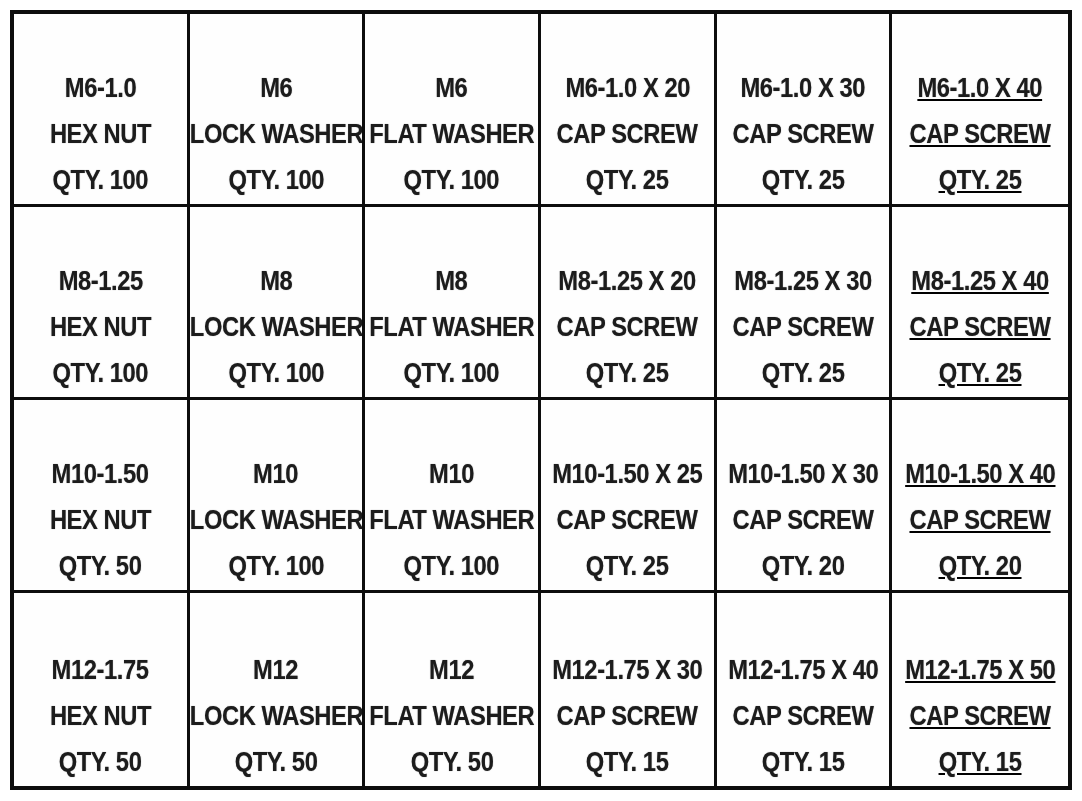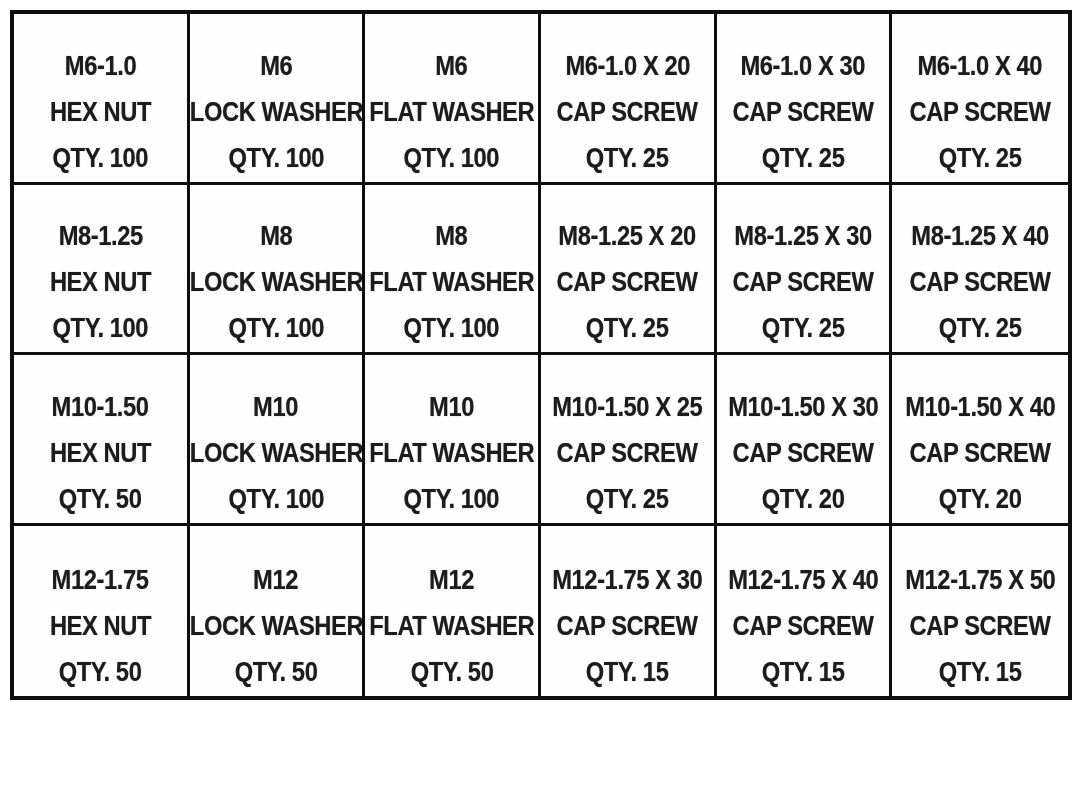--- a/index.html
+++ b/index.html
@@ -17,41 +17,41 @@
     width: 1082px;
     height: 801px;
     background: #ffffff;
   }
 
   .grid {
     position: absolute;
     left: 10px;
     top: 10px;
     width: 1062px;
-    height: 690px;
+    height: 780px;
     box-sizing: border-box;
     border: 4px solid var(--border-color, #0d0d0d);
     display: grid;
     grid-template-columns: repeat(6, 1fr);
     grid-template-rows: repeat(4, 1fr);
     background: #fefefe;
   }
 
   .cell {
     box-sizing: border-box;
     border-right: 3px solid var(--border-color, #0d0d0d);
     border-bottom: 3px solid var(--border-color, #0d0d0d);
     display: flex;
     flex-direction: column;
     justify-content: flex-end;
     align-items: center;
     overflow: hidden;
     padding-bottom: 1px;
   }
-  .cell:nth-child(6n) { border-right: none; }
+  .cell:nth-child(6n) { border-right: none; text-decoration: underline; }
   .cell:nth-child(n+19) { border-bottom: none; align-items: center; }
 
   .line {
     height: 46px;
     line-height: 46px;
     font-weight: bold;
     font-size: 27px;
     letter-spacing: -0.5px;
     white-space: nowrap;
     color: var(--text-color, #1c1c1c);

